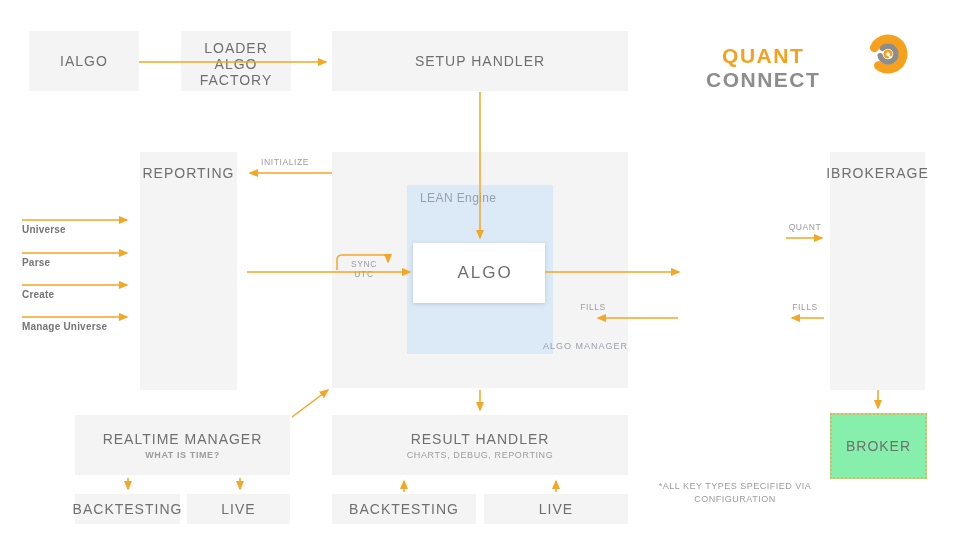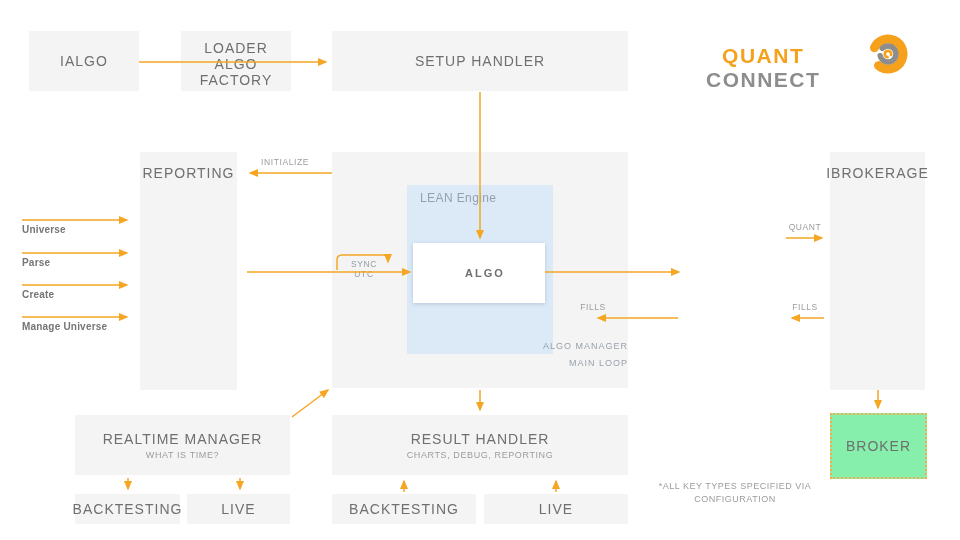--- a/index.html
+++ b/index.html
@@ -9,21 +9,21 @@
   .title{font-size:14px;font-weight:normal;color:#6F6F6F;letter-spacing:1px;}
   .sub{font-size:9px;color:#9C9C9C;letter-spacing:0.6px;}
   .center-col{display:flex;flex-direction:column;align-items:center;justify-content:center;text-align:center;}
   .top-label{display:flex;justify-content:center;align-items:flex-start;padding-top:13px;text-align:center;}
   .small-label{position:absolute;font-size:8.5px;color:#9C9C9C;letter-spacing:0.6px;text-align:center;}
   .flow-label{position:absolute;font-size:10px;font-weight:bold;color:#757575;letter-spacing:0.2px;}
   .blue-box{position:absolute;background:#DCEAF8;}
   .lean-label{position:absolute;font-size:12px;color:#96A0AC;letter-spacing:0.4px;}
   .algo-box{position:absolute;background:#ffffff;box-shadow:0 1px 4px rgba(80,90,110,0.25);
             display:flex;align-items:center;justify-content:center;}
-  .algo-title{font-size:11px;font-weight:bold;color:#6F6F6F;letter-spacing:2px;margin-left:12px;}
+  .algo-title{font-size:17px;font-weight:normal;color:#6F6F6F;letter-spacing:2px;margin-left:12px;}
   .inner-label{position:absolute;font-size:9px;color:#98A1AB;letter-spacing:1px;text-align:right;width:296px;}
   .broker-box{position:absolute;background:#86efac;border:2px dotted #F6AB4C;
               display:flex;align-items:center;justify-content:center;text-align:center;}
   .note{position:absolute;font-size:9px;color:#9C9C9C;letter-spacing:0.5px;text-align:center;line-height:13px;margin-top:44px;}
   .logo{position:absolute;left:706px;top:44px;display:flex;align-items:center;flex-direction:column;}
   .logo-text{font-size:21px;font-weight:bold;letter-spacing:1.5px;white-space:nowrap;}
   .logo-quant{color:#F5A11C;}
   .logo-connect{color:#8D8D8D;}
   .swirl{position:absolute;left:862px;top:26px;}
   svg.arrows{position:absolute;left:0;top:0;pointer-events:none;}
@@ -63,41 +63,40 @@
   <div class="box" style="left:332px;top:152px;width:296px;height:236px;"></div>
 
   <div class="blue-box" style="left:407px;top:185px;width:146px;height:169px;"></div>
   <span class="lean-label" style="left:420px;top:191px;">LEAN Engine</span>
 
   <div class="algo-box" style="left:413px;top:243px;width:132px;height:60px;">
     <span class="algo-title">ALGO</span>
   </div>
 
   <span class="inner-label" style="left:332px;top:341px;">ALGO MANAGER</span>
-  <span class="inner-label" style="left:332px;top:358px;">MAIN LOOP</span>
 
 
   <div class="box top-label" style="left:830px;top:152px;width:95px;height:238px;box-sizing:border-box;">
     <span class="title">IBROKERAGE</span>
   </div>
 
   <span class="flow-label" style="left:22px;top:224px;">Universe</span>
   <span class="flow-label" style="left:22px;top:257px;">Parse</span>
   <span class="flow-label" style="left:22px;top:289px;">Create</span>
   <span class="flow-label" style="left:22px;top:321px;">Manage Universe</span>
 
   <span class="small-label" style="left:240px;top:157px;width:90px;">INITIALIZE</span>
   <span class="small-label" style="left:343px;top:259px;width:42px;color:#939CA6;">SYNC UTC</span>
   <span class="small-label" style="left:570px;top:302px;width:46px;">FILLS</span>
   <span class="small-label" style="left:782px;top:222px;width:46px;">QUANT</span>
   <span class="small-label" style="left:782px;top:302px;width:46px;">FILLS</span>
 
   <div class="box center-col" style="left:75px;top:415px;width:215px;height:60px;">
     <span class="title">REALTIME MANAGER</span>
-    <span class="sub" style="margin-top:3px;">WHAT IS TIME?</span>
+    <span class="sub" style="margin-top:3px;font-weight:bold;">WHAT IS TIME?</span>
   </div>
 
   <div class="box center-col" style="left:332px;top:415px;width:296px;height:60px;">
     <span class="title">RESULT HANDLER</span>
     <span class="sub" style="margin-top:3px;">CHARTS, DEBUG, REPORTING</span>
   </div>
 
   <div class="note" style="left:655px;top:436px;width:160px;">
     <div>*ALL KEY TYPES SPECIFIED VIA</div>
     <div>CONFIGURATION</div>

